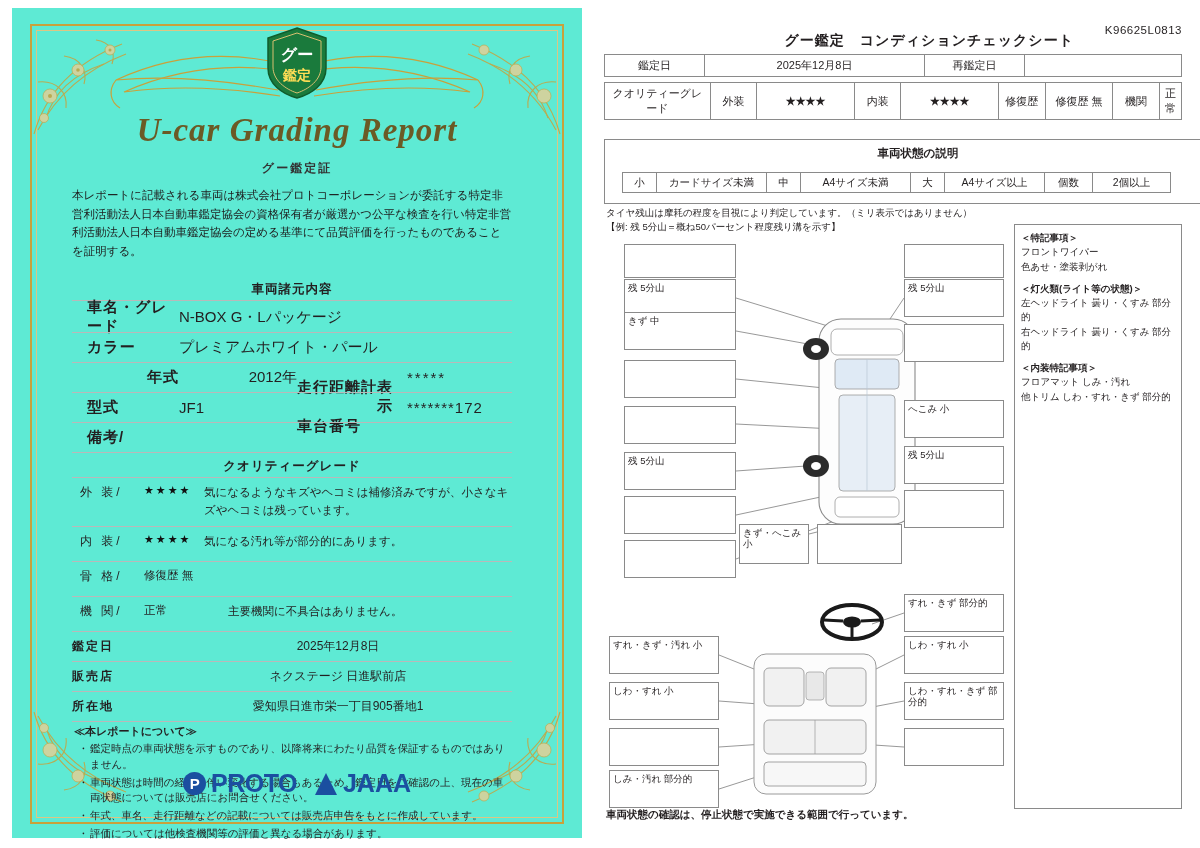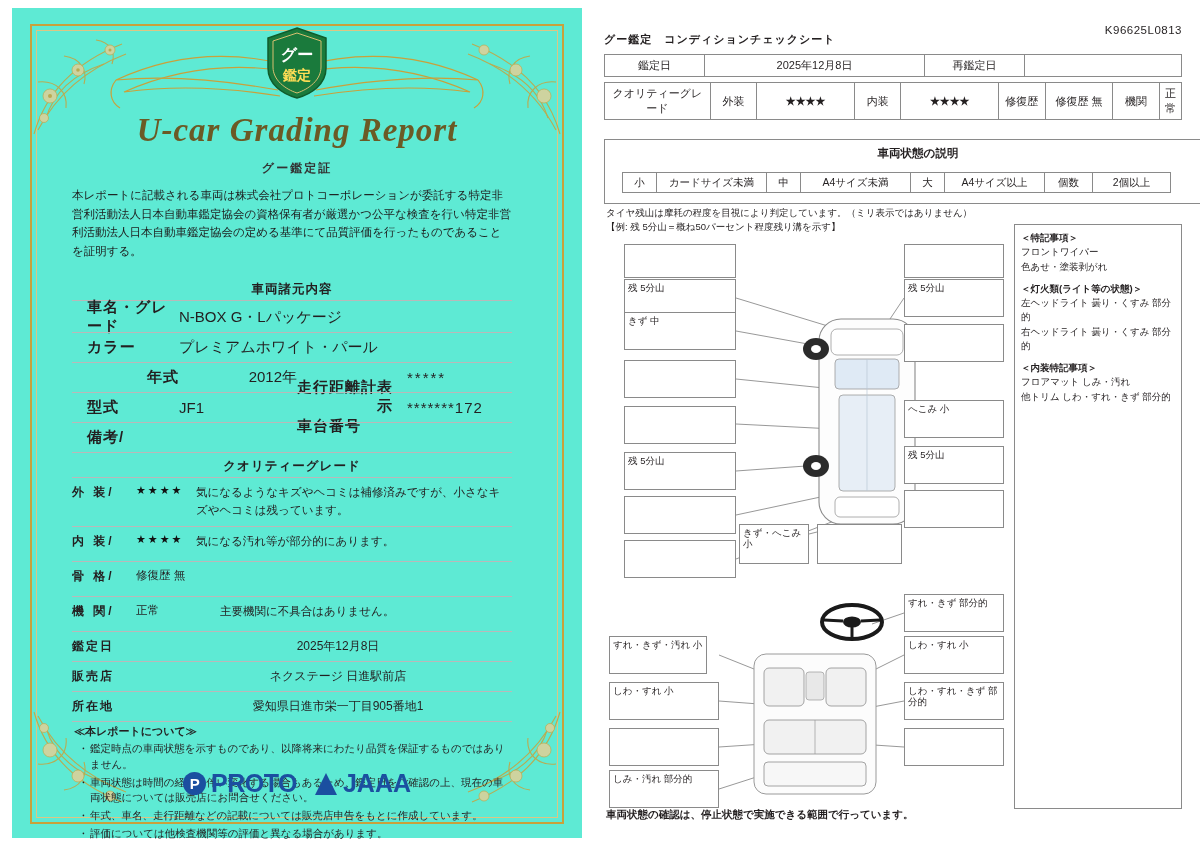--- a/index.html
+++ b/index.html
@@ -161,23 +161,24 @@
   .qrow {
     position: absolute;
     left: 60px;
     width: 440px;
     font-size: 12px;
     display: flex;
     align-items: flex-start;
   }
   .qrow .qlbl {
     width: 64px;
-    font-weight: bold;
+    font-weight: normal;
     letter-spacing: 3px;
     flex: none;
+    margin-left: 8px;
   }
   .qrow .qmid {
     width: 84px;
     flex: none;
     font-size: 11.5px;
   }
   .qrow .qtxt {
     flex: 1;
     font-size: 11.5px;
     line-height: 1.55;
@@ -276,22 +277,22 @@
     position: absolute;
     left: 604px;
     top: 24px;
     width: 578px;
     height: 800px;
   }
   .sheet-title {
     position: absolute;
     left: 0; top: 8px;
     width: 470px;
-    text-align: left;
-    font-size: 11px;
+    text-align: right;
+    font-size: 14px;
     font-weight: bold;
     letter-spacing: 1px;
     font-family: Liberation Mono, monospace;
   }
   .sheet-code {
     position: absolute;
     right: 0; top: 0;
     font-size: 11.5px;
     letter-spacing: .5px;
   }
@@ -758,21 +759,21 @@
       <div class="cbox" style="left:300px; top:55px;  width:100px; height:38px;">残 5分山</div>
       <div class="cbox" style="left:300px; top:100px; width:100px; height:38px;"></div>
       <div class="cbox" style="left:300px; top:176px; width:100px; height:38px;">へこみ 小</div>
       <div class="cbox" style="left:300px; top:222px; width:100px; height:38px;">残 5分山</div>
       <div class="cbox" style="left:300px; top:266px; width:100px; height:38px;"></div>
 
       <div class="cbox" style="left:135px; top:300px; width:70px;  height:40px;">きず・へこみ 小</div>
       <div class="cbox" style="left:213px; top:300px; width:85px;  height:40px;"></div>
 
       <div class="cbox" style="left:300px; top:370px; width:100px; height:38px;">すれ・きず 部分的</div>
-      <div class="cbox" style="left:5px;   top:412px; width:98px; height:38px;">すれ・きず・汚れ 小</div>
+      <div class="cbox" style="left:5px;   top:412px; width:110px; height:38px;">すれ・きず・汚れ 小</div>
       <div class="cbox" style="left:300px; top:412px; width:100px; height:38px;">しわ・すれ 小</div>
       <div class="cbox" style="left:5px;   top:458px; width:110px; height:38px;">しわ・すれ 小</div>
       <div class="cbox" style="left:300px; top:458px; width:100px; height:38px;">しわ・すれ・きず 部分的</div>
       <div class="cbox" style="left:5px;   top:504px; width:110px; height:38px;"></div>
       <div class="cbox" style="left:300px; top:504px; width:100px; height:38px;"></div>
       <div class="cbox" style="left:5px;   top:546px; width:110px; height:38px;">しみ・汚れ 部分的</div>
     </div>
 
     <div class="footnote">車両状態の確認は、停止状態で実施できる範囲で行っています。</div>
   </div>

